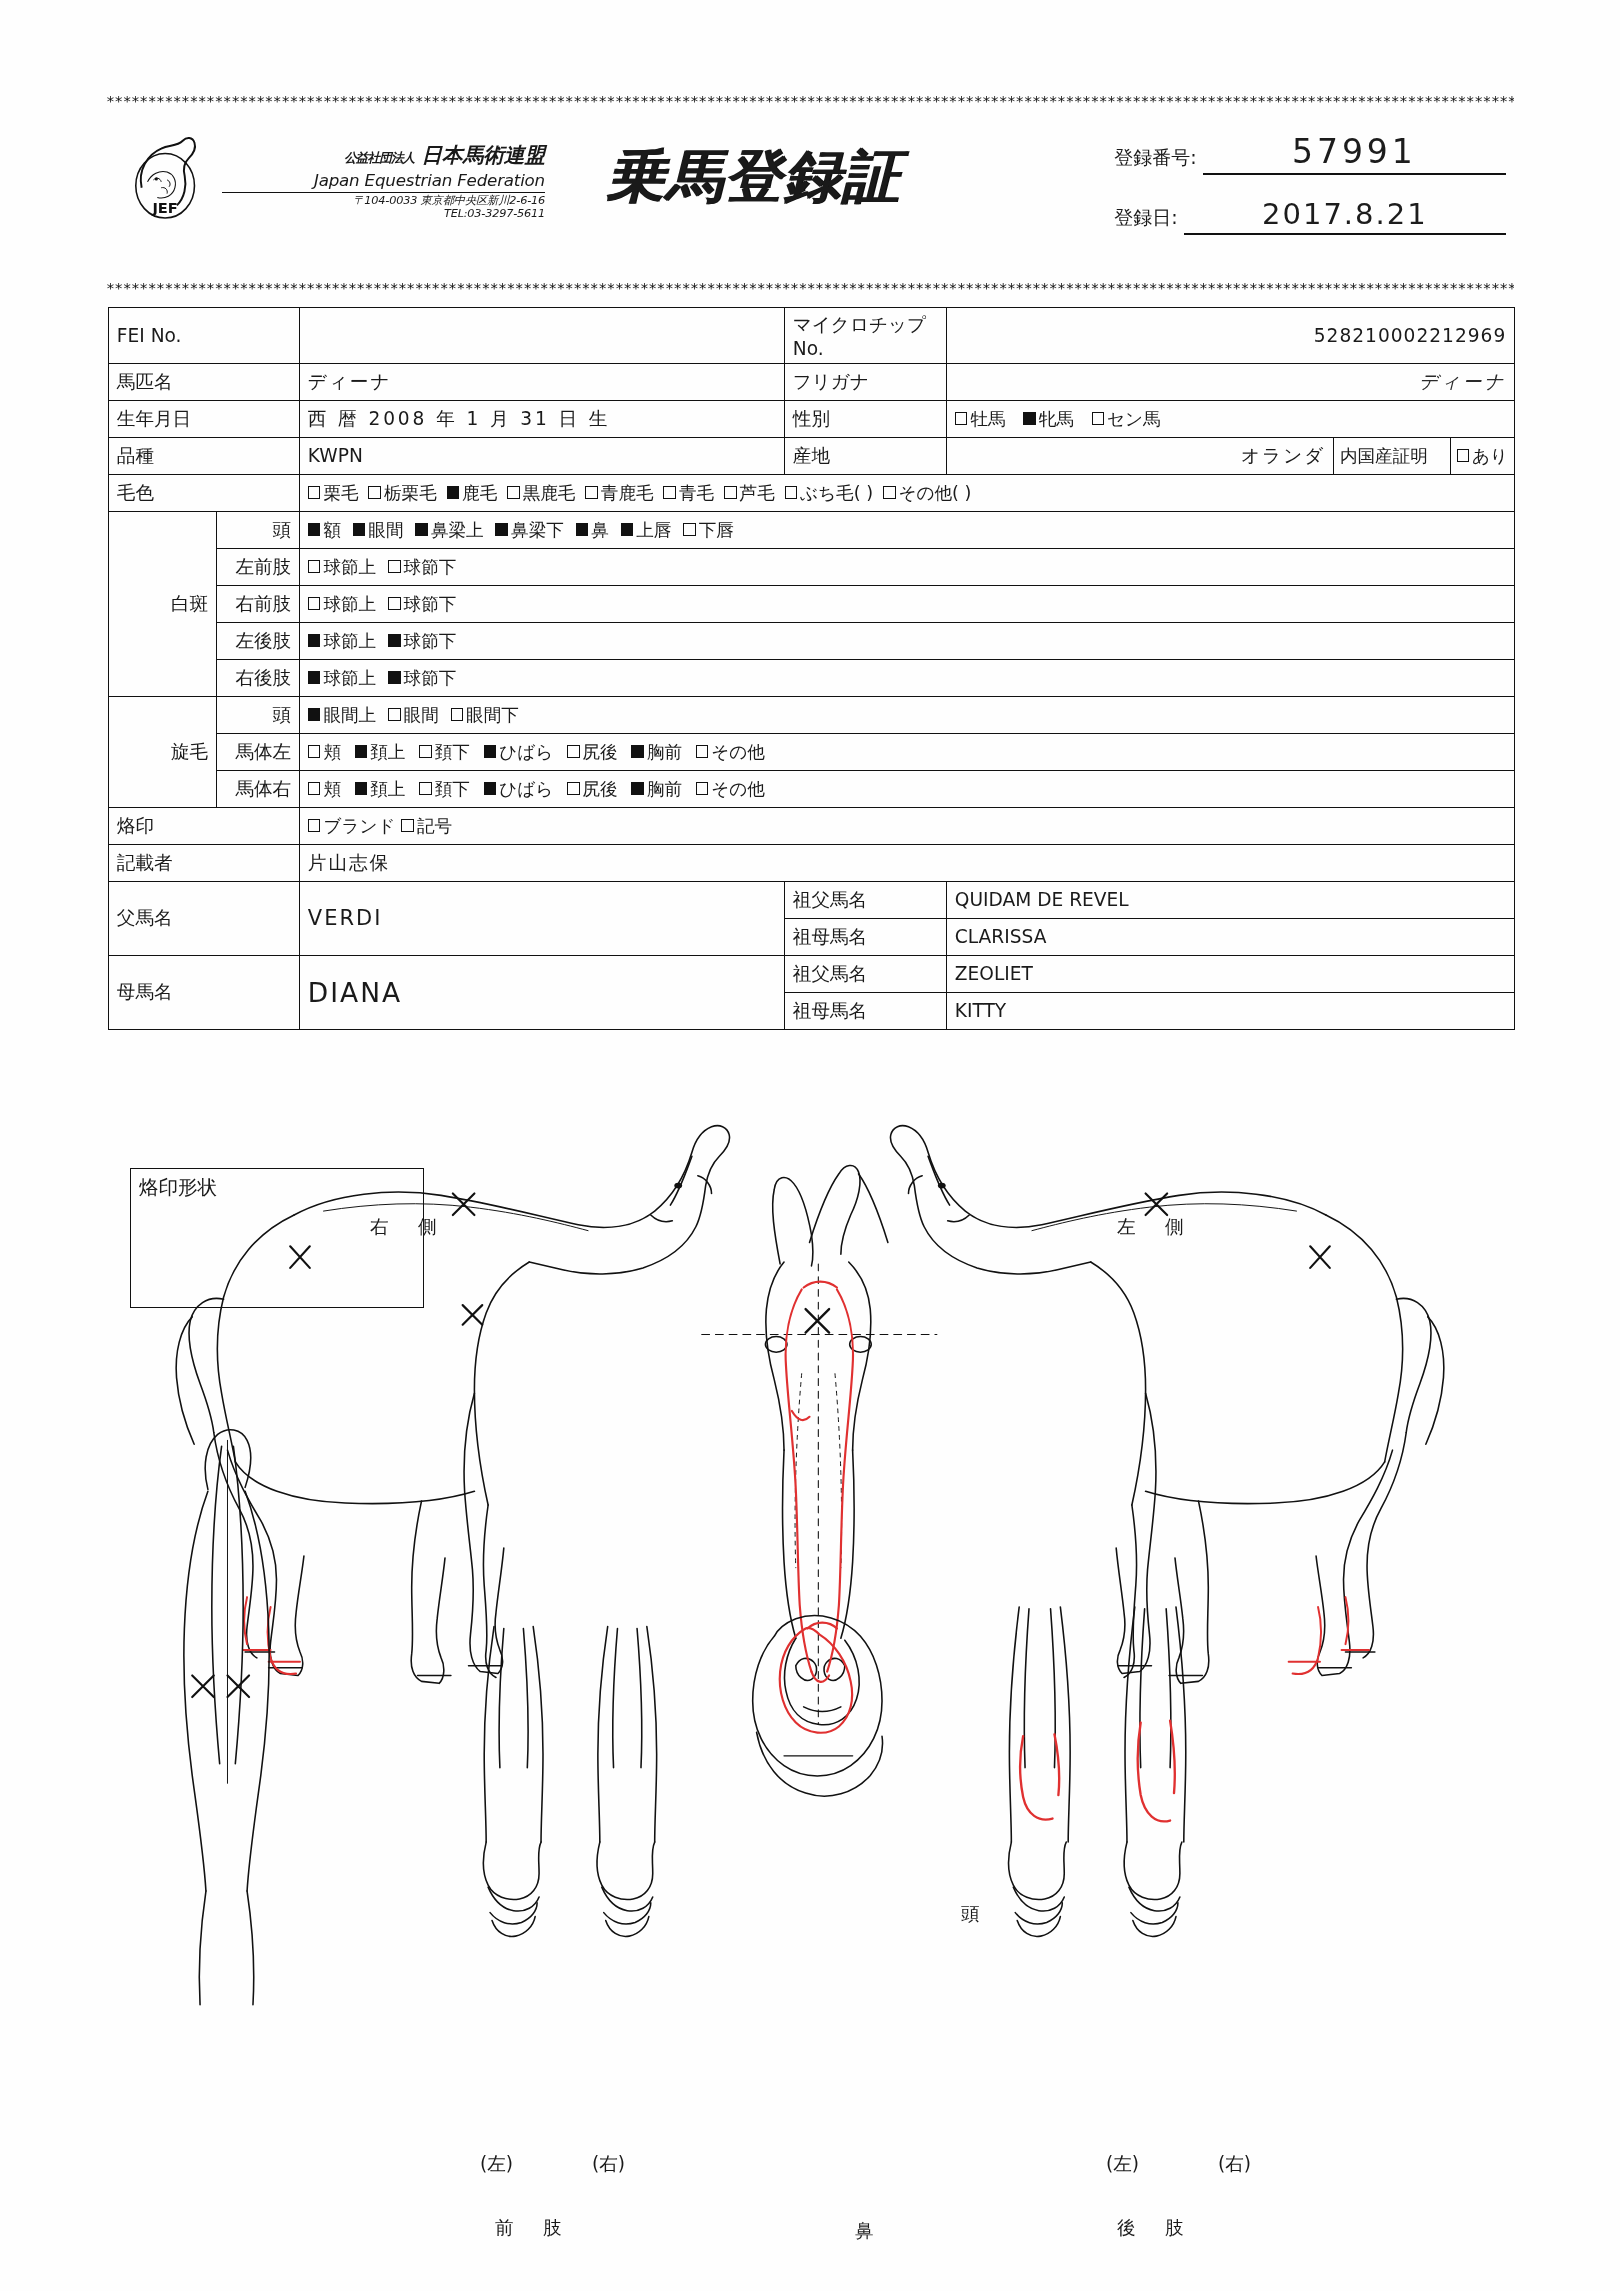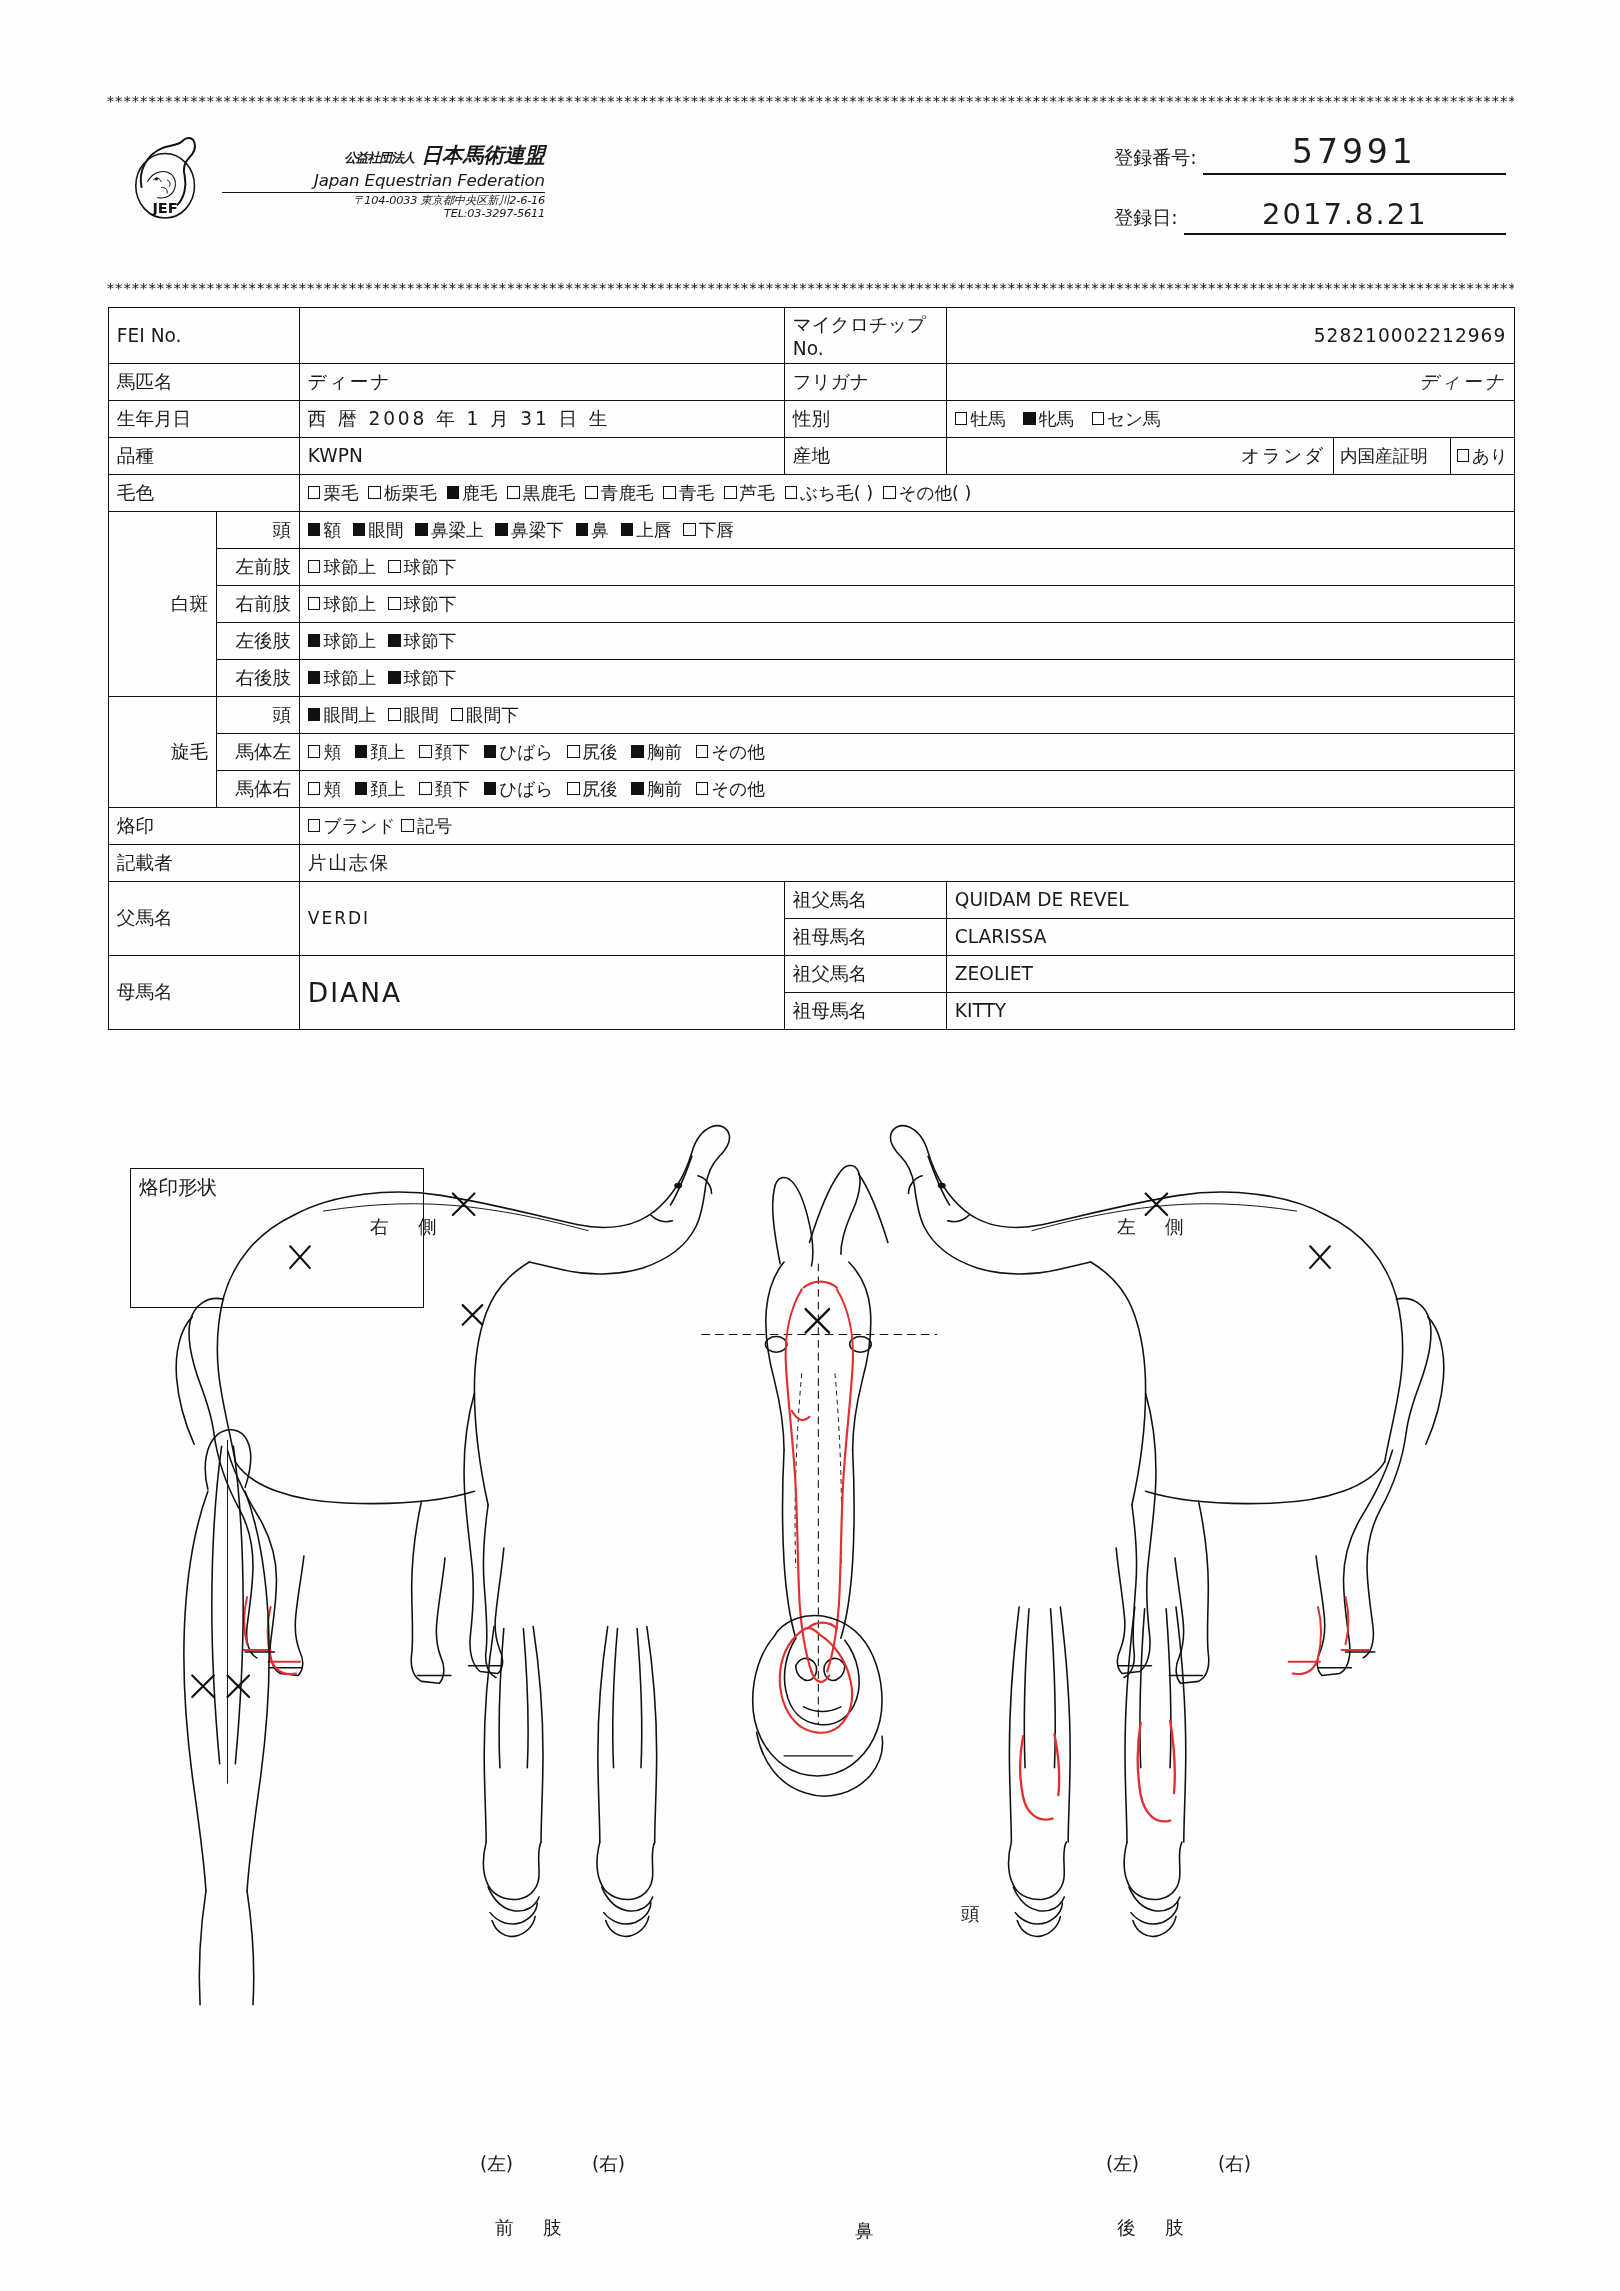--- a/index.html
+++ b/index.html
@@ -113,20 +113,21 @@
         <span class="small">公益社団法人</span>
         <span>日本馬術連盟</span>
       </div>
       <div class="org-en">Japan Equestrian Federation</div>
       <div class="org-addr">
         <div>〒104-0033 東京都中央区新川2-6-16</div>
         <div>TEL:03-3297-5611</div>
       </div>
     </div>
 
+    <div class="title-main">乗馬登録証</div>
 
     <div class="regbox">
       <div class="regrow">
         <div class="reglabel">登録番号:</div>
         <div class="regval">57991</div>
       </div>
       <div class="regrow date">
         <div class="reglabel">登録日:</div>
         <div class="regval">2017.8.21</div>
       </div>
@@ -247,21 +248,21 @@
         </td>
       </tr>
 
       <tr>
         <td class="lbl" colspan="2">記載者</td>
         <td colspan="4" class="val hand">片山志保</td>
       </tr>
 
       <tr>
         <td class="lbl" colspan="2" rowspan="2">父馬名</td>
-        <td class="val hand" rowspan="2" style="font-size:17px">VERDI</td>
+        <td class="val hand" rowspan="2" style="font-size:21px">VERDI</td>
         <td class="lbl">祖父馬名</td>
         <td class="val" colspan="2">QUIDAM DE REVEL</td>
       </tr>
       <tr>
         <td class="lbl">祖母馬名</td>
         <td class="val" colspan="2">CLARISSA</td>
       </tr>
       <tr>
         <td class="lbl" colspan="2" rowspan="2">母馬名</td>
         <td class="val hand" rowspan="2" style="font-size:26.5px">DIANA</td>

